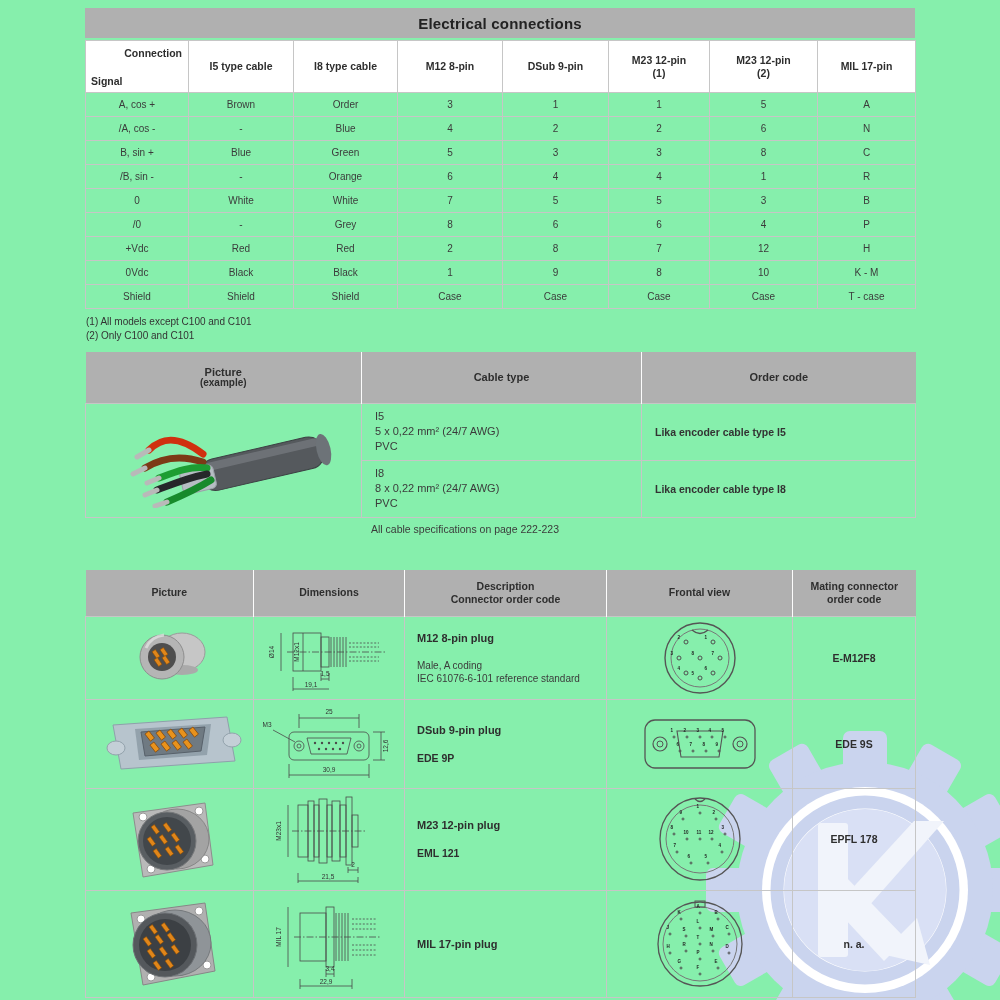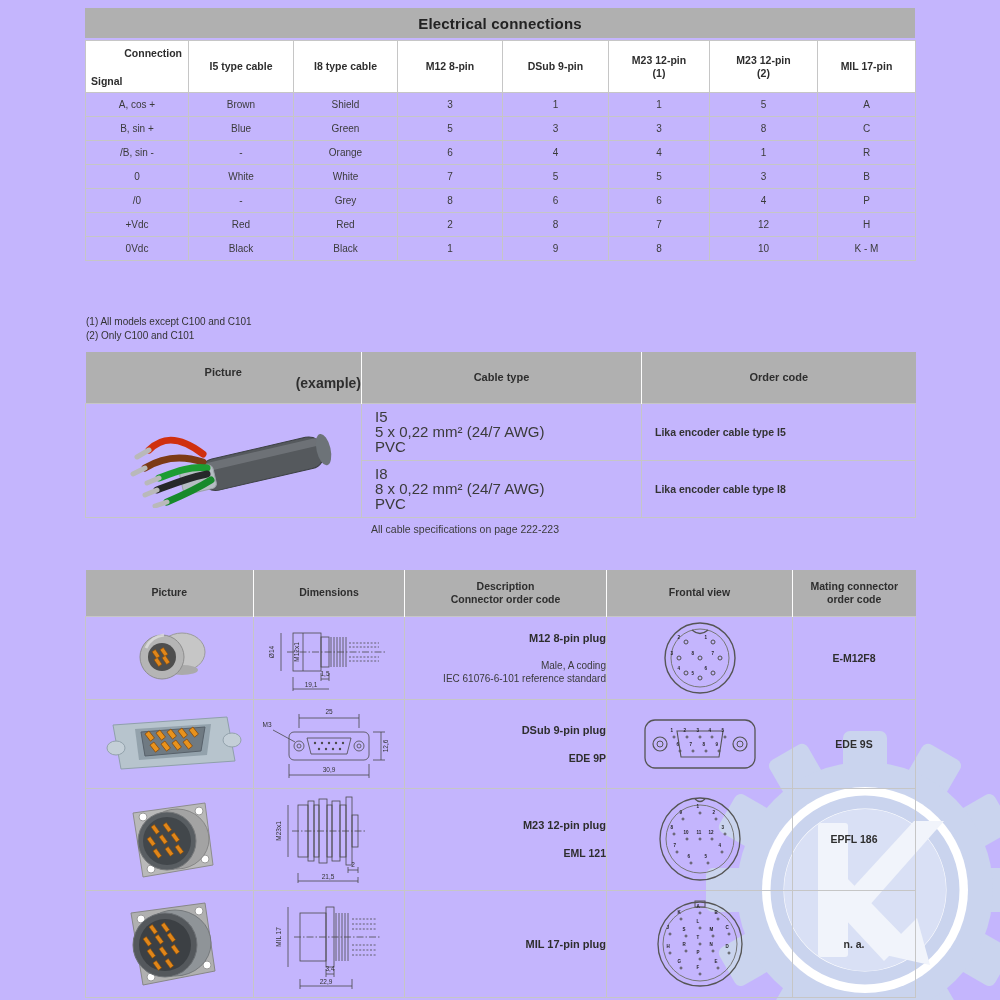--- a/index.html
+++ b/index.html
@@ -1,18 +1,18 @@
 <!DOCTYPE html>
 <html><head>
 <meta charset="utf-8">
 <style>
   * { margin:0; padding:0; box-sizing:border-box; }
   html,body { background:#fff; }
   .page {
-    position:relative; width:1000px; height:1000px; background:#c4b5fd;
+    position:relative; width:1000px; height:1000px; background:#86efac;
     font-family:"Liberation Sans", sans-serif; color:#3b3b3b; overflow:hidden;
   }
   .watermark { position:absolute; left:700px; top:725px; z-index:1; }
   .content { position:absolute; inset:0; z-index:2; }
 
   
   .titlebar {
     position:absolute; left:85px; top:8px; width:830px; height:30px;
     background:#b0b0b0; display:flex; align-items:center; justify-content:center;
     font-size:15px; font-weight:bold; color:#232323; letter-spacing:.2px;
@@ -36,24 +36,24 @@
 
   .footnotes { position:absolute; left:86px; top:315px; font-size:10px; line-height:14px; color:#333; }
 
   
   .t2 { position:absolute; left:85px; top:352px; width:830px; }
   .t2 thead th {
     height:51px; background:#b0b0b0; font-size:11px; font-weight:bold; color:#2e2e2e;
     text-align:center; vertical-align:middle;
   }
   .t2 thead th + th { border-left:1px solid #fdfdfd; }
-  .t2 thead .sub { display:block; font-size:14px; line-height:10px;text-align:right; }
+  .t2 thead .sub { display:block; font-size:10px; line-height:10px; }
   .t2 tbody td { border:1px solid #c6c6c6; vertical-align:middle; }
   .t2 .pic-cell { text-align:center; }
-  .t2 .type-cell { padding-left:13px; font-size:15px; line-height:15px; color:#3b3b3b; }
+  .t2 .type-cell { padding-left:13px; font-size:11px; line-height:15px; color:#3b3b3b; }
   .t2 .order-cell { padding-left:13px; font-size:10.5px; font-weight:600; color:#333; }
   .t2 tbody tr.r1 td { height:57px; }
   .t2 tbody tr.r2 td { height:57px;margin-top:35px; }
 
   .cable-note { position:absolute; left:85px; top:523px; width:760px; text-align:center;
     font-size:10.5px; color:#3b3b3b; }
 
   
   .t3 { position:absolute; left:85px; top:570px; width:830px; }
   .t3 thead th {
@@ -61,21 +61,21 @@
     text-align:center; vertical-align:middle; line-height:13px;
   }
   .t3 thead th + th { border-left:1px solid #fdfdfd; }
   .t3 thead .l2:empty { display:none; }
   .t3 thead .l1, .t3 thead .l2 { display:block; }
   .t3 tbody td { border:1px solid #c6c6c6; vertical-align:middle; text-align:center; }
   .t3 tr.row-a td { height:83px; }
   .t3 tr.row-b td { height:88px; }
   .t3 tr.row-c td { height:102px; }
   .t3 tr.row-d td { height:106px; }
-  .t3 .desc-cell { text-align:right; padding-left:12px; }
+  .t3 .desc-cell { text-align:left; padding-left:12px; }
   .t3 .desc-title { display:block; font-size:11px; font-weight:bold; color:#2e2e2e; }
   .t3 .desc-sub  { display:block; font-size:10px; margin-top:2px; color:#3b3b3b; }
   .t3 .desc-sub.first { margin-top:16px; }
   .t3 .desc-code { display:block; font-size:10.5px; font-weight:bold; margin-top:16px; color:#2e2e2e; }
   .t3 .desc-sub:empty, .t3 .desc-code:empty { display:none; }
   .t3 .mating-cell { font-size:10.5px; font-weight:600; color:#2e2e2e; }
   .t3 .fv-wrap { display:flex; align-items:center; justify-content:center; }
 
   
   .frontal { position:relative; display:inline-block; }
@@ -173,26 +173,36 @@
             </th>
           <th>
               <span class="l1">MIL 17-pin</span>
             </th>
         </tr>
       </thead>
       <tbody>
         <tr>
             <td>A, cos +</td>
             <td>Brown</td>
-            <td>Shield</td>
+            <td>Order</td>
             <td>3</td>
             <td>1</td>
             <td>1</td>
             <td>5</td>
             <td>A</td>
+          </tr>
+        <tr>
+            <td>/A, cos -</td>
+            <td>-</td>
+            <td>Blue</td>
+            <td>4</td>
+            <td>2</td>
+            <td>2</td>
+            <td>6</td>
+            <td>N</td>
           </tr>
         <tr>
             <td>B, sin +</td>
             <td>Blue</td>
             <td>Green</td>
             <td>5</td>
             <td>3</td>
             <td>3</td>
             <td>8</td>
             <td>C</td>
@@ -239,20 +249,30 @@
           </tr>
         <tr>
             <td>0Vdc</td>
             <td>Black</td>
             <td>Black</td>
             <td>1</td>
             <td>9</td>
             <td>8</td>
             <td>10</td>
             <td>K - M</td>
+          </tr>
+        <tr>
+            <td>Shield</td>
+            <td>Shield</td>
+            <td>Shield</td>
+            <td>Case</td>
+            <td>Case</td>
+            <td>Case</td>
+            <td>Case</td>
+            <td>T - case</td>
           </tr>
       </tbody>
     </table>
 
     <div class="footnotes">
       <div>(1) All models except C100 and C101</div>
       <div>(2) Only C100 and C101</div>
     </div>
 
     <table class="t2">
@@ -670,21 +690,21 @@
                       <i class="plbl">11</i>
                     </span>
                     <span class="pin" style="left: 65%; top: 50%;">
                       <i class="dot"></i>
                       <i class="plbl">12</i>
                     </span>
                   </div>
               </div>
             </div>
           </td>
-          <td class="mating-cell">EPFL 186</td>
+          <td class="mating-cell">EPFL 178</td>
         </tr>
 
         <tr class="row-d">
           <td>
             <svg width="125" height="102" viewBox="0 0 125 102">
               <polygon points="24,22 98,12 108,80 36,94" fill="#b0b0b0" stroke="#878787"></polygon>
               <circle cx="34" cy="28" r="4" fill="#fff" stroke="#999"></circle>
               <circle cx="92" cy="20" r="4" fill="#fff" stroke="#999"></circle>
               <circle cx="44" cy="86" r="4" fill="#fff" stroke="#999"></circle>
               <circle cx="100" cy="74" r="4" fill="#fff" stroke="#999"></circle>

